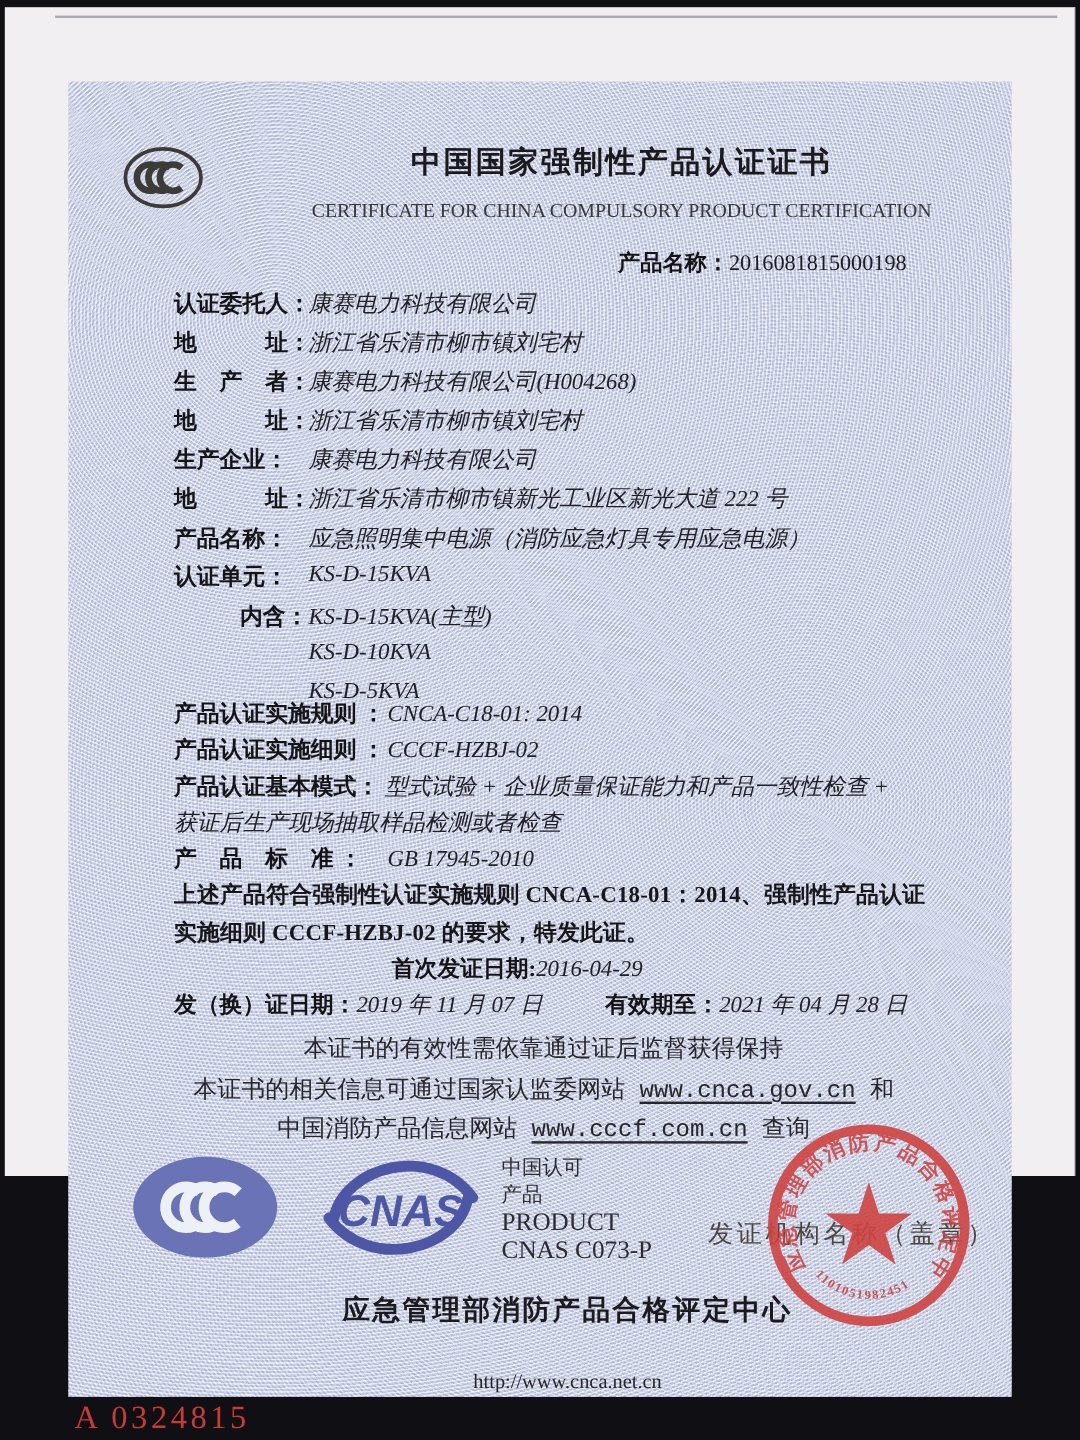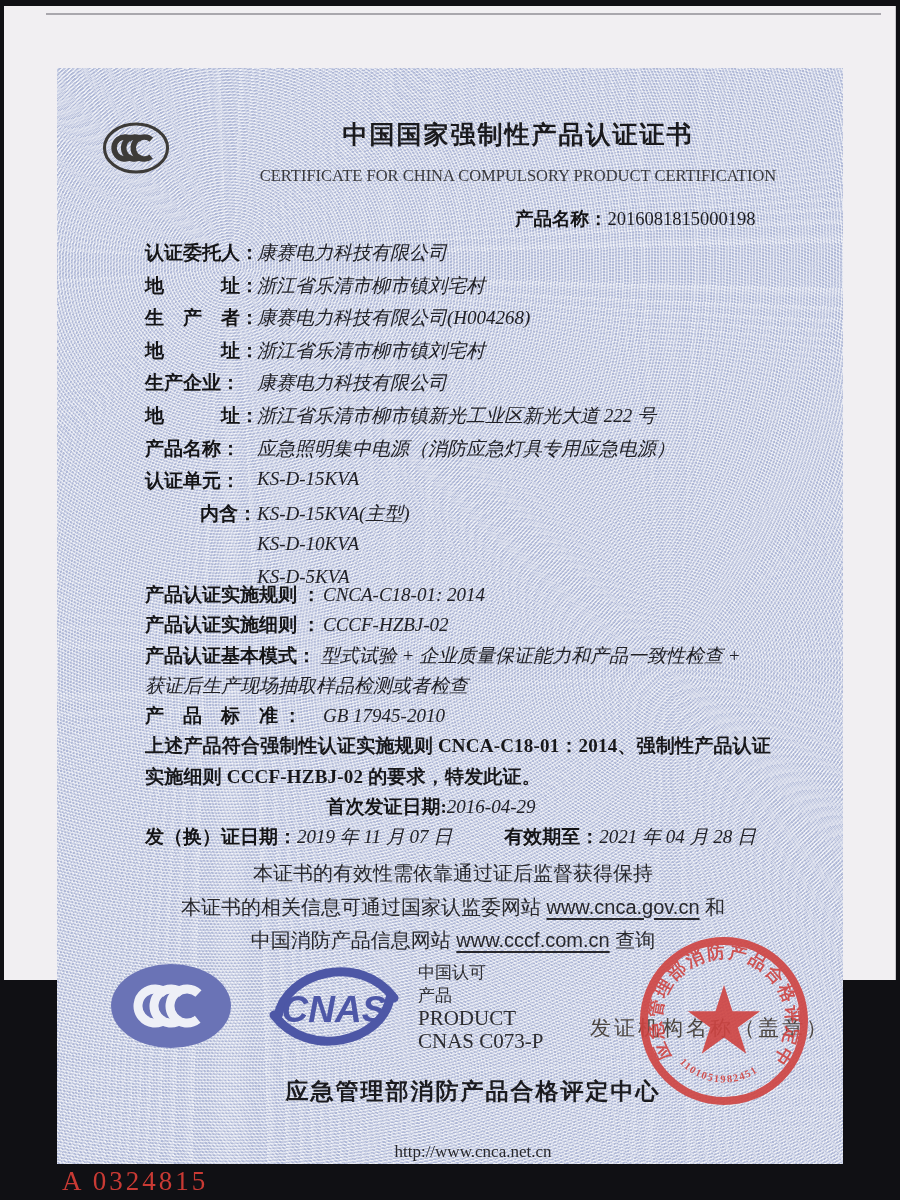--- a/index.html
+++ b/index.html
@@ -42,21 +42,21 @@
   .val{color:#202026;font-style:italic;}
   .rules{position:absolute;left:88px;top:514px;width:654px;font-size:19px;}
   .rrow{height:30.3px;white-space:nowrap;}
   .lbl-long{display:inline-block;width:178px;font-weight:bold;color:#141416;}
   .stmt{font-weight:bold;color:#17171a;letter-spacing:0.2px;}
   .first-row{text-align:center;margin-right:82px;}
   .b{font-weight:bold;color:#141416;}
   .datepair{display:flex;gap:52px;}
   .notice{
     position:absolute;left:66px;top:792px;width:660px;text-align:center;
-    font-family:Liberation Sans, sans-serif;
+    font-family:Liberation Mono, monospace;
     font-size:20px;color:#27272b;
   }
   .nrow{height:33.6px;}
   .u{text-decoration:underline;text-underline-offset:4px;}
   .ccc-bottom{position:absolute;left:51px;top:894px;width:126px;height:88px;}
   .cnas{position:absolute;left:211px;top:890px;width:132px;height:97px;}
   .accr{
     position:absolute;left:361px;top:893px;line-height:23px;font-size:17px;color:#2c2c30;
   }
   .accr .en{font-family:Liberation Serif, serif;font-size:21px;}

